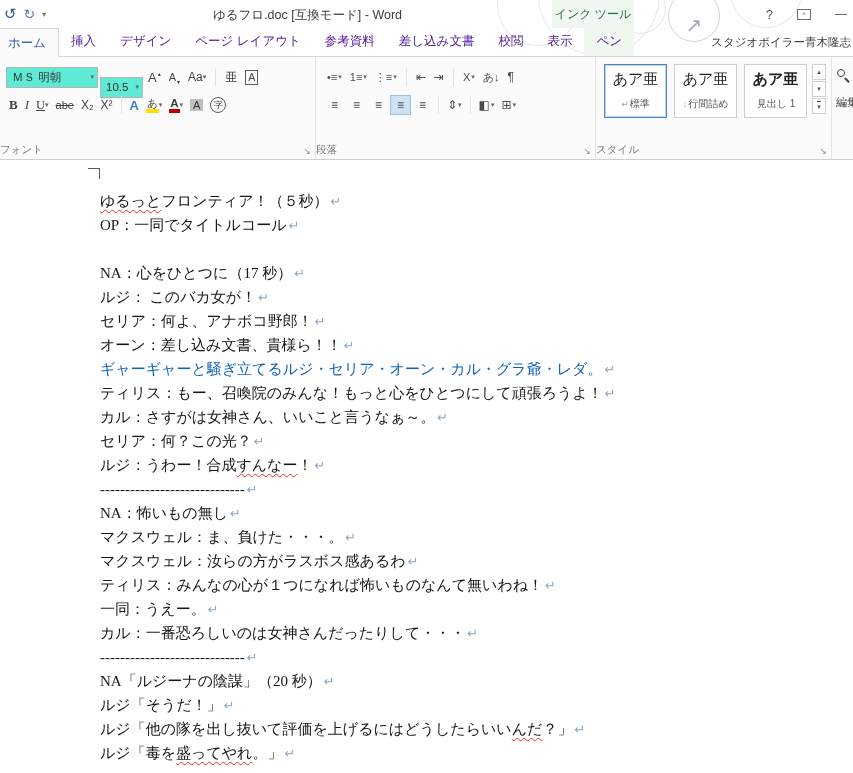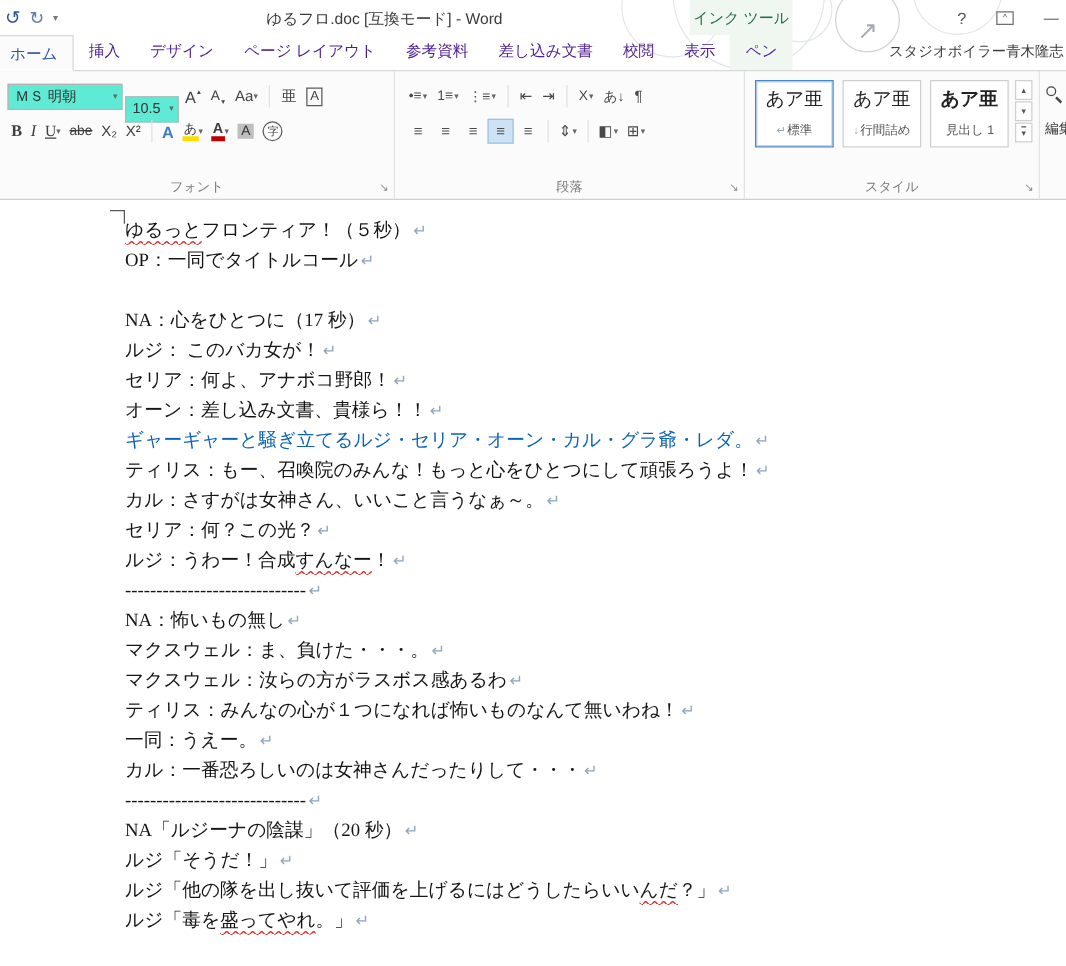--- a/index.html
+++ b/index.html
@@ -42,21 +42,21 @@
   .tab.contextual { background: #f0f7f1; }
   .account { margin-left: auto; padding-right: 2px; line-height: 28px; font-size: 11.5px; color: #3c3c3c; white-space: nowrap; overflow: hidden; }
 
   
   #ribbon { position: absolute; left: 0; top: 57px; width: 853px; height: 103px; background: #fbfbfc; border-bottom: 1px solid #cfcfcf; z-index: 2; }
   .grp { position: absolute; top: 0; bottom: 0; border-right: 1px solid #e4e4e4; }
   .grp-font { left: 0; width: 316px; }
   .grp-para { left: 316px; width: 280px; }
   .grp-styles { left: 596px; width: 236px; }
   .grp-edit { left: 832px; width: 21px; overflow: hidden; border-right: none; }
-  .grp-label { position: absolute; bottom: 2px; left: 0; right: 0; text-align: center; font-size: 10.5px; color: #7a7a7a; }
+  .grp-label { position: absolute; bottom: 2px; left: 0; right: 0; font-size: 10.5px; color: #7a7a7a; }
   .launcher { position: absolute; right: 4px; bottom: 3px; font-size: 9px; color: #8a8a8a; }
 
   .rrow { position: absolute; display: flex; align-items: center; }
   .row1 { left: 6px; top: 9px; height: 22px; gap: 2px; }
   .row2 { left: 6px; top: 37px; height: 22px; gap: 1px; }
 
   .combo { display: flex; align-items: center; height: 21px; background: #5eead4; border: 1px solid #b5b5b5; padding: 0 3px 0 5px; font-size: 11.5px; color: #333; }
   .combo-name { width: 92px; }
   .combo-size { width: 43px; margin-top: 20px; }
   .combo .dd { margin-left: auto; padding-left: 4px; }
@@ -94,21 +94,21 @@
   .gbtn.more span { border-top: 1px solid #555; padding-top: 1px; }
 
   .edit-icon { position: absolute; left: 5px; top: 12px; width: 14px; height: 14px; }
   .mag-circle { position: absolute; left: 0; top: 0; width: 8px; height: 8px; border: 1.5px solid #444; border-radius: 50%; }
   .mag-handle { position: absolute; left: 8px; top: 8px; width: 6px; height: 1.5px; background: #444; transform: rotate(45deg); transform-origin: left center; }
   .edit-label { position: absolute; left: 4px; top: 38px; font-size: 11px; color: #3f3f3f; white-space: nowrap; }
 
   
   #doc { position: absolute; left: 0; top: 160px; width: 853px; height: 613px; background: #fff; }
   .cropmark { position: absolute; left: 88px; top: 8px; width: 12px; height: 11px; border-top: 1px solid #5a5a5a; border-right: 1px solid #5a5a5a; }
-  .page-text { position: absolute; left: 100px; top: 13px; right: 0; }
+  .page-text { position: absolute; left: 100px; top: 29px; right: 0; }
   .doc-line { height: 24px; line-height: 24px; font-family: "Liberation Serif", "DejaVu Serif", serif; font-size: 15px; color: #151515; white-space: pre; }
   .doc-line .blue { color: #0b63b8; }
   .doc-line .spell { text-decoration: underline; text-decoration-style: wavy; text-decoration-color: #dd3333; text-decoration-thickness: 1px; text-underline-offset: 3px; }
   .pmark { color: #8fa6c0; font-size: 13px; font-family: "DejaVu Sans", sans-serif; margin-left: 2px; }
 </style>
 </head>
 <body>
 
 <div id="header-decor">
   <div class="circ c1"></div>

